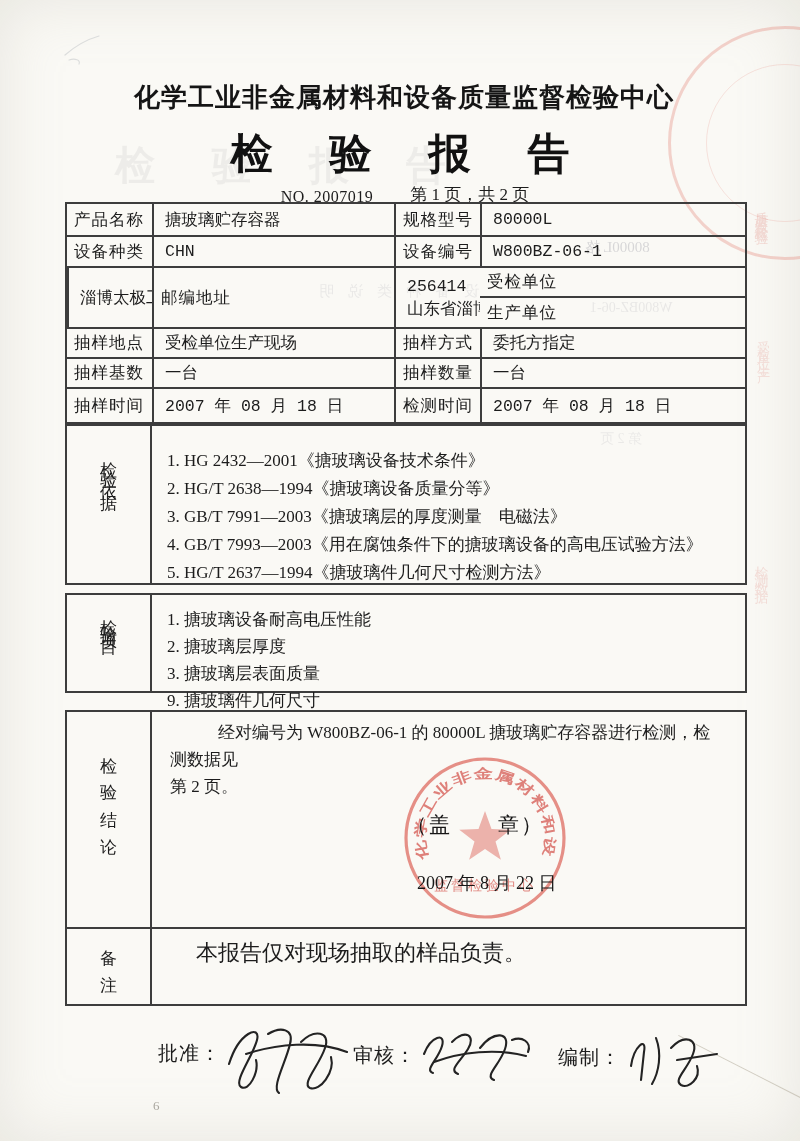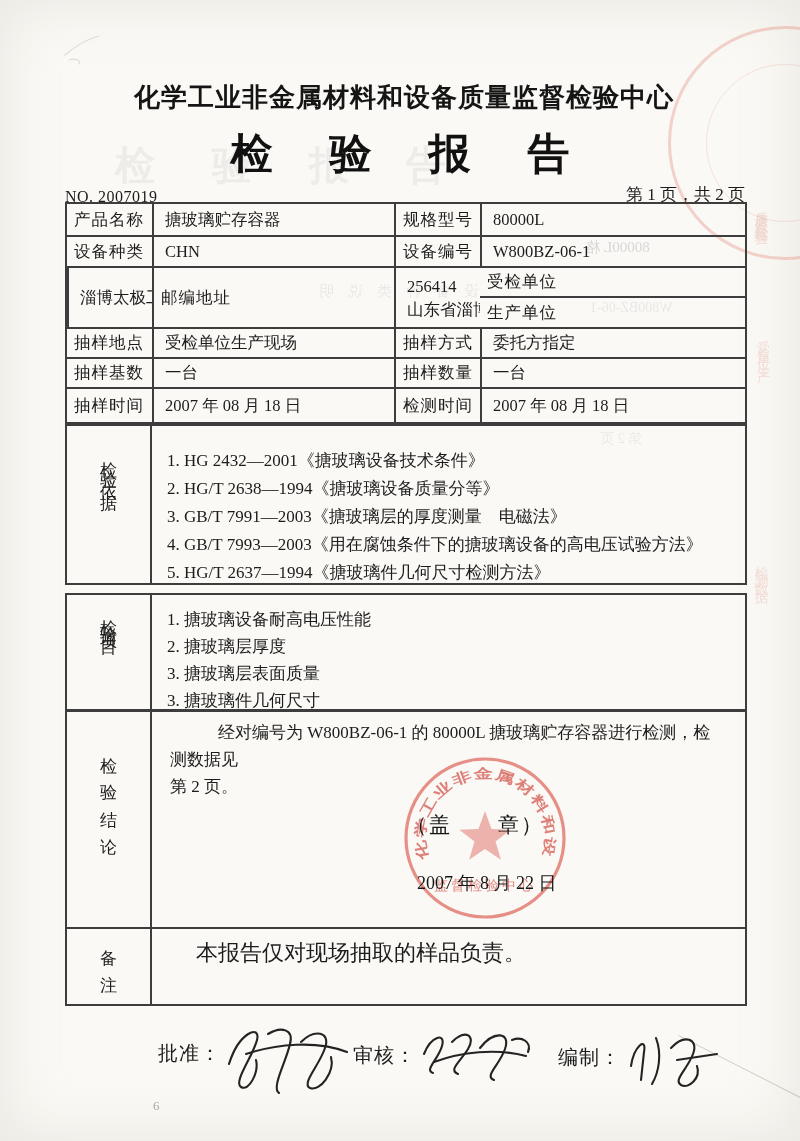--- a/index.html
+++ b/index.html
@@ -18,30 +18,30 @@
     position:absolute; top:126px; left:0; width:100%; text-align:center;
     font-size:42px; font-weight:bold; color:#111;
   }
   .report-title span { letter-spacing:57px; padding-left:57px; }
   .ghost-title {
     position:absolute; top:138px; left:115px; font-size:40px; font-weight:bold;
     color:#555; opacity:.07; letter-spacing:57px; pointer-events:none;
   }
   .meta-row {
     position:absolute; top:183px; left:65px; width:680px;
-    display:flex; justify-content:space-between; align-items:flex-end;gap:37px;
+    display:flex; justify-content:center; align-items:flex-end;gap:37px;
   }
   .report-no { font-size:16px; letter-spacing:.5px; }
   .page-info { font-size:17px; }
   
   .info-table {
     position:absolute; left:65px; top:202px; width:682px; height:222px;
     display:grid; grid-template-columns:85px 242px 86px 1fr;
     grid-template-rows:31px 31px 30px 31px 30px 30px 1fr;
-    border:2px solid #3d3d3d; background:transparent;
+    border:2px solid #3d3d3d; background:transparent;font-family:Liberation Mono, monospace;
   }
   .cell { display:flex; align-items:center; font-size:16.5px; overflow:hidden; white-space:nowrap; }
   .cell.lbl { padding-left:7px; letter-spacing:1px; }
   .cell.val { padding-left:11px; }
   .cell.bl { border-left:2px solid #3d3d3d; }
   .cell.bt { border-top:2px solid #3d3d3d; }
   .cell.two-line { flex-direction:column; align-items:flex-start; justify-content:center; line-height:23px; }
   
   .section {
     position:absolute; left:65px; width:682px;
@@ -49,21 +49,21 @@
   }
   .section-label {
     width:85px; flex:0 0 85px; border-right:2px solid #3d3d3d;
     display:flex; justify-content:center;
   }
   .section-label span {
     writing-mode:vertical-lr; text-orientation:upright;
     font-size:17px; letter-spacing:11px; padding-top:22px;
   }
   .sec-basis   { top:424px; height:161px; }
-  .sec-items   { top:593px; height:118px; }
+  .sec-items   { top:593px; height:100px; }
   .sec-concl   { top:710px; height:296px; flex-direction:column; border:none; padding:0; }
   .concl-wrap, .remark-wrap { display:flex; width:100%; }
   .concl-wrap { height:217px; border:2px solid #3d3d3d; border-bottom:none; }
   .remark-wrap { height:79px; border:2px solid #3d3d3d; }
   .sec-items .section-label span { letter-spacing:7px; padding-top:11px; }
   .concl-wrap .section-label span { letter-spacing:27px; padding-top:32px; }
   .remark-wrap .section-label span { letter-spacing:26px; padding-top:7px; }
   .section-content { flex:1; font-size:17px; position:relative; }
   .sec-basis .section-content { padding:21px 6px 0 15px; line-height:28px; }
   .sec-items .section-content { padding:11px 6px 0 15px; line-height:27px; }
@@ -187,21 +187,21 @@
   </div>
 
   <div class="section sec-items">
     <div class="section-label">
         <span>检验项目</span>
       </div>
     <div class="section-content">
       <div class="list-line">1.  搪玻璃设备耐高电压性能</div>
       <div class="list-line">2.  搪玻璃层厚度</div>
       <div class="list-line">3.  搪玻璃层表面质量</div>
-      <div class="list-line">3.  搪玻璃件几何尺寸</div>
+      <div class="list-line">9.  搪玻璃件几何尺寸</div>
     </div>
   </div>
 
   <div class="section sec-concl">
     <div class="concl-wrap">
       <div class="section-label">
           <span>检验结论</span>
         </div>
       <div class="section-content">
         <div class="concl-line1">经对编号为 W800BZ-06-1 的 80000L 搪玻璃贮存容器进行检测，检测数据见</div>

